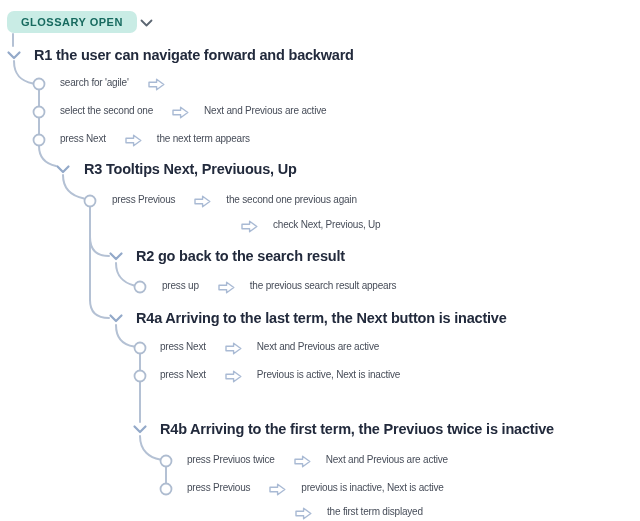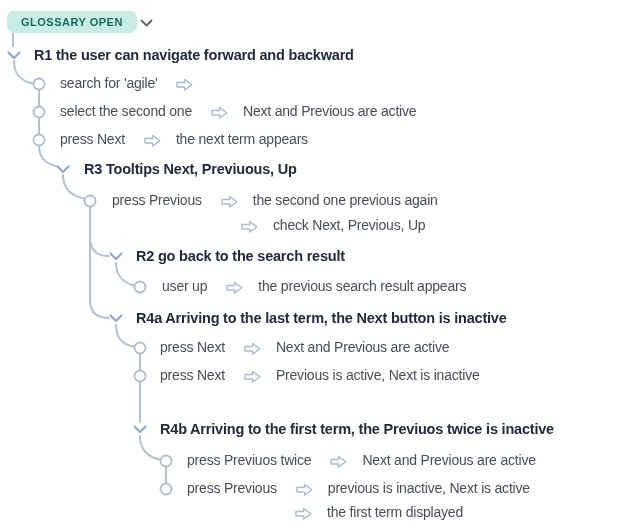--- a/index.html
+++ b/index.html
@@ -12,24 +12,24 @@
   .badge{
     position:absolute;left:7px;top:3px;height:22px;padding:0 14px;
     background:var(--badge-bg,#c9ece5);color:var(--badge-text,#176a5f);
     border-radius:7px;display:flex;align-items:center;
     font-size:11px;font-weight:bold;letter-spacing:.5px;white-space:nowrap;
     cursor:pointer;
   }
   .badge-chevron{position:absolute;left:140px;top:11px;}
   svg.tree{position:absolute;left:0;top:0;pointer-events:none;}
   .row{
-    position:absolute;display:flex;align-items:center;white-space:nowrap;
+    position:absolute;display:flex;align-items:flex-start;white-space:nowrap;
     transform:translateY(-50%);line-height:1.25;
   }
-  .t{font-size:14px;color:var(--body-text,#474d59);letter-spacing:-0.2px;}
+  .t{font-size:10px;color:var(--body-text,#474d59);letter-spacing:-0.2px;}
   .h{font-size:14.5px;font-weight:bold;color:var(--heading-text,#222a3c);letter-spacing:-0.2px;}
   .arrow{margin:1px 15px 0 19px;flex:0 0 auto;}
   .row.result-led .arrow{margin-left:0;}
 </style>
 </head>
 <body>
 
 <div id="stage">
 
   <div class="badge">
@@ -121,21 +121,21 @@
         <path d="M1 4.3 L8.6 4.3 L8.6 1.2 L15.8 6.5 L8.6 11.8 L8.6 8.7 L1 8.7 Z" fill="#ffffff" stroke="#a9bad4" stroke-width="1.4" stroke-linejoin="round"></path>
       </svg>
     <span class="t">check Next, Previous, Up</span>
   </div>
 
   <div class="row" style="left:136px;top:248px">
     <span class="h">R2 go back to the search result</span>
   </div>
 
   <div class="row" style="left:162px;top:279px">
-    <span class="t">user up</span>
+    <span class="t">press up</span>
     <svg class="arrow" width="17" height="13">
         <path d="M1 4.3 L8.6 4.3 L8.6 1.2 L15.8 6.5 L8.6 11.8 L8.6 8.7 L1 8.7 Z" fill="#ffffff" stroke="#a9bad4" stroke-width="1.4" stroke-linejoin="round"></path>
       </svg>
     <span class="t">the previous search result appears</span>
   </div>
 
   <div class="row" style="left:136px;top:310px">
     <span class="h">R4a Arriving to the last term, the Next button is inactive</span>
   </div>
 

